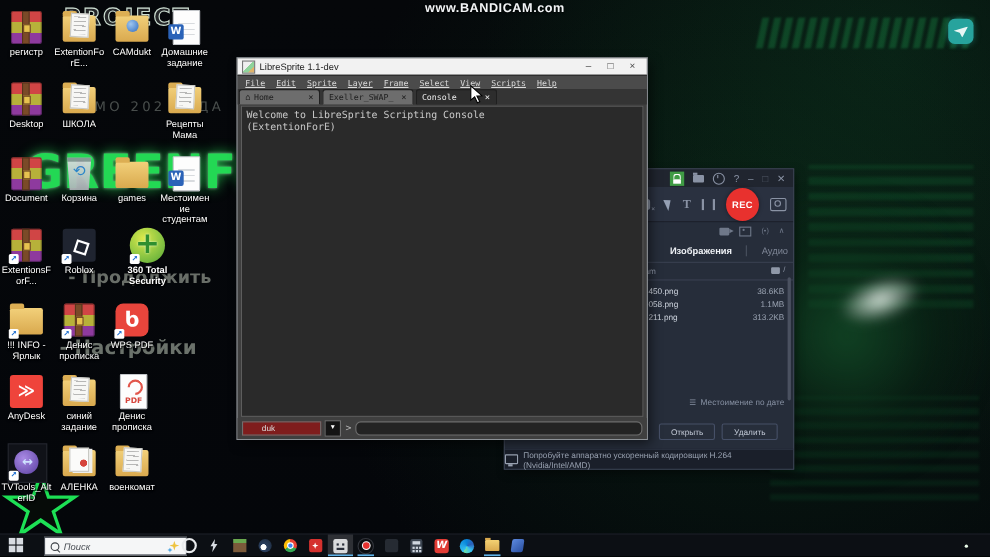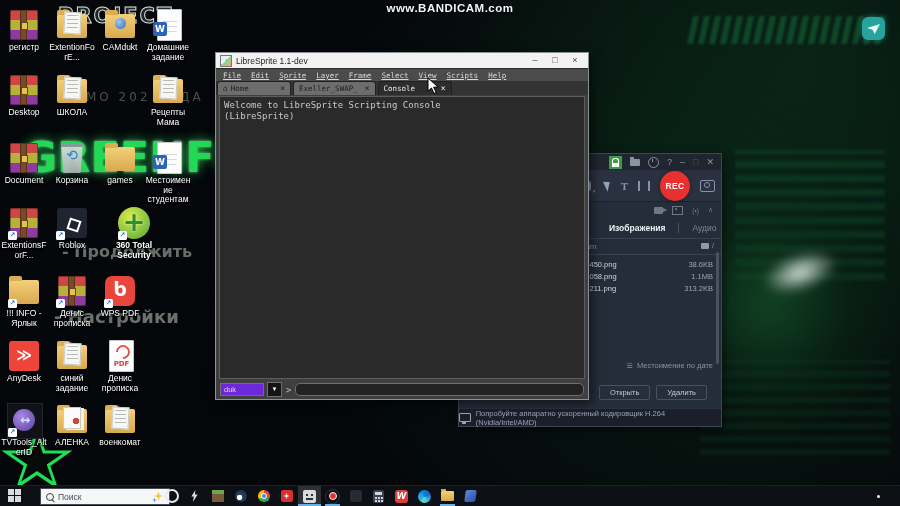--- a/index.html
+++ b/index.html
@@ -117,21 +117,21 @@
   .ls-menu-item{font:7.5px "DejaVu Sans Mono",monospace;color:#dadada;text-decoration:underline;padding:0 5px;}
   .ls-tabbar{height:14px;background:#343434;display:flex;align-items:flex-end;padding-left:1px;}
   .ls-tab{display:flex;align-items:center;gap:3px;height:13px;padding:0 5px;margin-right:2px;min-width:62px;
     background:#6d6d6d;color:#1d1d1d;font:7.5px "DejaVu Sans Mono",monospace;border:1px solid #1f1f1f;border-bottom:none;border-radius:3px 3px 0 0;}
   .ls-tab.active{background:#2d2d2d;color:#ececec;}
   .ls-tab .tclose{margin-left:auto;font-size:8px;padding-left:4px;}
   .ls-home-ico{font-size:8px;line-height:8px;}
   .ls-console{position:absolute;left:3px;right:3px;top:43px;bottom:20px;background:#2a2a2a;border:1px solid #5d5d5d;
     color:#c9c9c9;font:9px/11px "DejaVu Sans Mono",monospace;padding:3px 4px;}
   .ls-bottom{position:absolute;left:0;right:0;bottom:0;height:19px;display:flex;align-items:center;gap:4px;padding:0 4px;background:#3f3f3f;}
-  .ls-dd{width:36px;height:11px;background:#6d28d9;border:1px solid #6e6e6e;color:#ddd;font-size:7.5px;display:flex;align-items:center;padding:0 3px;}
+  .ls-dd{width:36px;height:11px;background:#7f1d1d;border:1px solid #6e6e6e;color:#ddd;font-size:7.5px;display:flex;align-items:center;padding:0 17px;}
   .ls-ddbtn{width:13px;height:13px;background:#141414;border:1px solid #6e6e6e;color:#fff;font-size:6px;line-height:12px;text-align:center;margin-left:-1px;}
   .ls-prompt{color:#bbb;font:9px "DejaVu Sans Mono",monospace;}
   .ls-input{flex:1;height:11px;background:#232323;border:1px solid #6e6e6e;border-radius:5px;}
 
   
   #bc{position:absolute;left:458px;top:153px;width:262px;height:272px;z-index:10;background:#262d3a;
     border:1px solid #3d4556;box-shadow:2px 3px 8px rgba(0,0,0,.5);color:#c7cdd9;}
   .bc-title{height:16px;background:#20252f;display:flex;align-items:center;justify-content:flex-end;gap:8px;padding-right:7px;}
   .bc-lock{width:13px;height:13px;background:#3f9b44;display:flex;flex-direction:column;align-items:center;justify-content:center;}
   .bc-lock::before{content:"";width:5px;height:4px;border:1px solid #fff;border-bottom:none;border-radius:3px 3px 0 0;}
@@ -173,21 +173,21 @@
   .bc-sort-ico{font-size:7px;}
   .bc-btns{position:absolute;right:14px;top:231px;display:flex;gap:6px;}
   .bc-btn{background:#272e3b;border:1px solid #465067;color:#c2c9d6;font-size:7.5px;padding:2px 10px;border-radius:2px;}
   .bc-scroll{position:absolute;right:2px;top:98px;width:3px;height:112px;background:#4a5160;border-radius:2px;}
   .bc-footer{position:absolute;left:0;right:0;bottom:0;height:17px;background:#1a1f2a;border-top:1px solid #2b3140;
     display:flex;align-items:center;justify-content:center;gap:5px;color:#98a1b0;font-size:7.5px;}
   .bc-mon{width:10px;height:7px;border:1px solid #98a1b0;border-radius:1px;position:relative;}
   .bc-mon::after{content:"";position:absolute;left:2px;bottom:-2.5px;width:4px;height:1.5px;background:#98a1b0;}
 
   
-  #taskbar{position:absolute;left:0;right:0;bottom:0;height:20px;background:#0c0f14;z-index:30;border-top:1px solid #1b1f26;}
+  #taskbar{position:absolute;left:0;right:0;bottom:0;height:20px;background:#0c0f14;z-index:30;border-top:1px solid #1b1f26;font-style:italic;}
   .tb-start{position:absolute;left:8px;top:3px;width:14px;height:14px;display:grid;grid-template-columns:6px 6px;grid-template-rows:6px 6px;gap:1px;}
   .tb-start span{background:#d8dce2;}
   .tb-search{position:absolute;left:40px;top:2px;width:118px;height:15px;background:#f5f6f7;border:1px solid #454a52;
     display:flex;align-items:center;gap:4px;padding:0 5px;}
   .tb-mag{width:6px;height:6px;border:1.4px solid #3c4046;border-radius:50%;position:relative;flex:0 0 auto;}
   .tb-mag::after{content:"";position:absolute;left:5px;top:5px;width:4px;height:1.4px;background:#3c4046;transform:rotate(45deg);transform-origin:0 0;}
   .tb-search-text{font-size:8.5px;color:#4a4e55;}
   .tb-spark{margin-left:auto;position:relative;width:12px;height:12px;}
   .sp1{position:absolute;left:2px;top:1px;width:9px;height:9px;background:#eec33f;
     clip-path:polygon(50% 0,62% 38%,100% 50%,62% 62%,50% 100%,38% 62%,0 50%,38% 38%);}
@@ -497,21 +497,21 @@
           <span>Exeller_SWAP_</span>
           <span class="tclose">×</span>
         </div>
         <div class="ls-tab active">
           <span>Console</span>
           <span class="tclose">×</span>
         </div>
       </div>
     <div class="ls-console">
       <div>Welcome to LibreSprite Scripting Console</div>
-      <div>(LibreSprite)</div>
+      <div>(ExtentionForE)</div>
     </div>
     <div class="ls-bottom">
       <span class="ls-dd">duk</span>
       <span class="ls-ddbtn">▼</span>
       <span class="ls-prompt">&gt;</span>
       <span class="ls-input"></span>
     </div>
   </div>
 
   <div id="taskbar">

